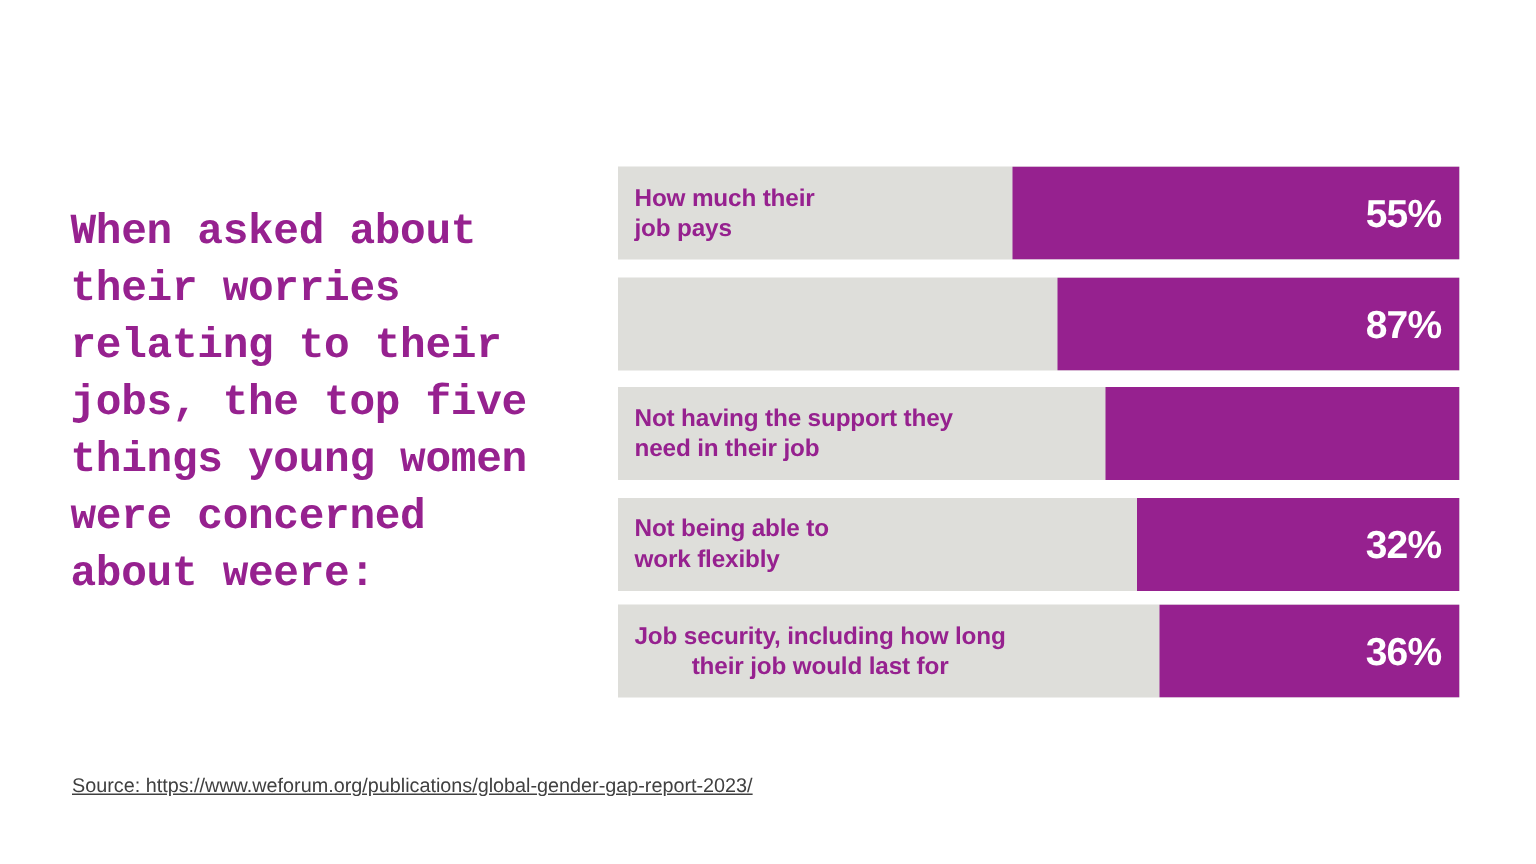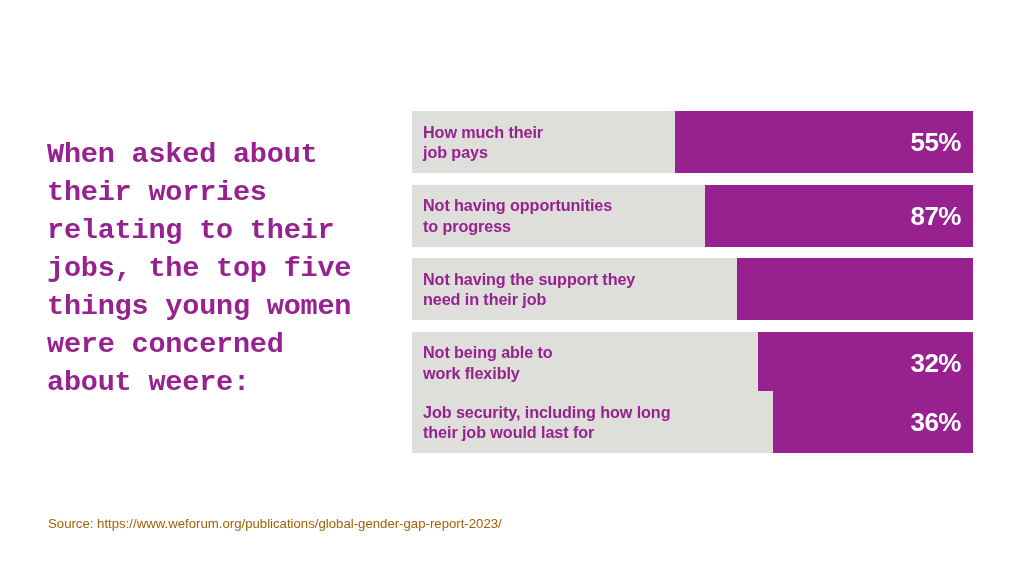--- a/index.html
+++ b/index.html
@@ -48,21 +48,21 @@
     left: 0;
     width: 561px;
     height: 62px;
     background: #dedeDA;
     overflow: hidden;
   }
   .bar-row.r0 { top: 0px; }
   .bar-row.r1 { top: 73.5px; }
   .bar-row.r2 { top: 147px; }
   .bar-row.r3 { top: 220.5px; }
-  .bar-row.r4 { top: 280px; }
+  .bar-row.r4 { top: 292px; text-align: center; }
 
   .bar-fill {
     position: absolute;
     right: 0;
     top: 0;
     height: 62px;
     background: #96218f;
   }
   .bar-label {
     position: absolute;
@@ -91,46 +91,45 @@
     font-weight: bold;
     letter-spacing: -0.5px;
     line-height: 1;
   }
 
   
   .source {
     position: absolute;
     left: 48px;
     top: 515px;
-    color: #a16207;
+    color: #404040;
     font-size: 13.2px;
     font-weight: normal;
     line-height: 18px;
+    text-decoration: underline;
   }
 </style>
 </head>
 <body>
 
 <div class="canvas">
 
   <div class="headline">When asked about their worries relating to their jobs, the top five things young women were concerned about weere:</div>
 
   <div class="chart">
 
     <div class="bar-row r0">
       <div class="bar-fill" style="width:298px"></div>
       <div class="bar-label">How much their
 job pays</div>
       <div class="bar-value">55%</div>
     </div>
 
     <div class="bar-row r1">
       <div class="bar-fill" style="width:268px"></div>
-      <div class="bar-label">Not having opportunities
-to progress</div>
       <div class="bar-value">87%</div>
     </div>
 
     <div class="bar-row r2">
       <div class="bar-fill" style="width:236px"></div>
       <div class="bar-label">Not having the support they
 need in their job</div>
     </div>
 
     <div class="bar-row r3">

